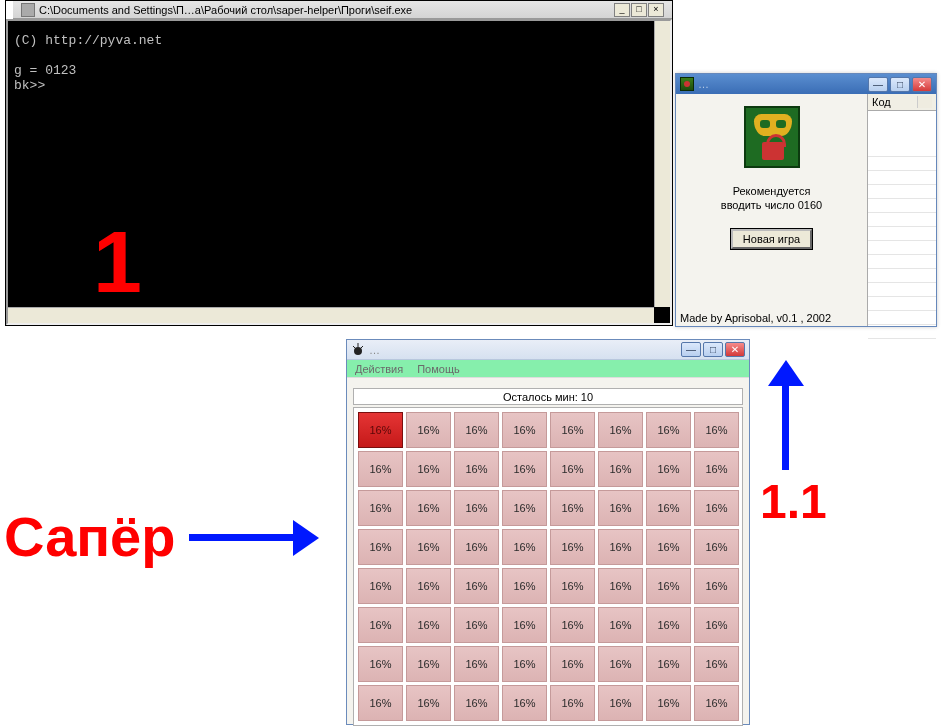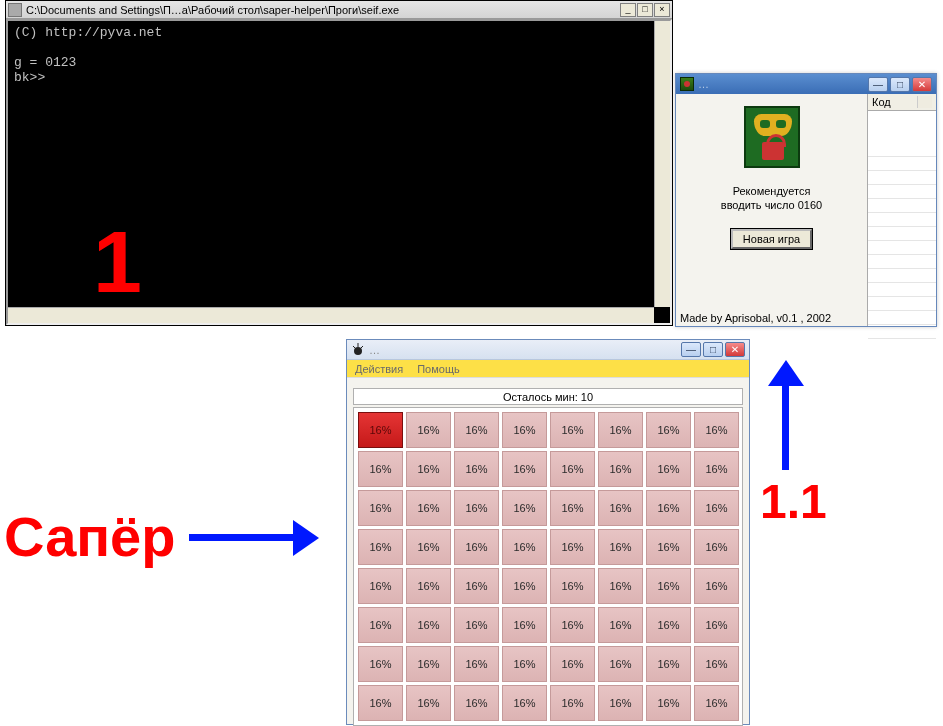--- a/index.html
+++ b/index.html
@@ -18,22 +18,23 @@
   .console-win {
     position: absolute;
     left: 5px; top: 0;
     width: 668px; height: 326px;
     border: 1px solid #000;
   }
   .console-titlebar {
     height: 18px;
     background: linear-gradient(#e5e5e5,#d4d4d4);
     display: flex; align-items: center;
-    padding: 0 2px;
+    padding: 0 8px;
     border-bottom: 1px solid #999;
+    margin-left: 7px;
   }
   .console-titlebar .ticon {
     width: 14px; height: 14px; margin-right: 4px;
     background: #aaa; border: 1px solid #777;
   }
   .console-title { flex: 1; font-size: 11px; color:#000; }
   .win-btns { display:flex; gap:1px; }
   .win-btn {
     width: 16px; height: 14px;
     background: #ece9d8; border: 1px solid #808080;
@@ -41,21 +42,21 @@
     font-size: 9px; line-height: 1; color:#000;
   }
   .win-btn.close {}
   .console-body {
     position: relative;
     width: 100%; height: calc(100% - 18px);
     background: #000;
     color: #c0c0c0;
     font-family: "Courier New", monospace;
     font-size: 13px;
-    padding: 4px 6px;
+    padding: 12px 6px;
     white-space: pre;
     border: 2px inset #eee;
   }
   .console-scroll-v {
     position:absolute; right:0; top:0; width:16px; height:calc(100% - 16px);
     background:#ece9d8; border-left:1px solid #aaa;
   }
   .console-scroll-h {
     position:absolute; left:0; bottom:0; height:16px; width:calc(100% - 16px);
     background:#ece9d8; border-top:1px solid #aaa;
@@ -163,21 +164,21 @@
   }
   .saper-titlebar .ticon {
     width:14px;height:14px;margin-right:4px; position:relative;
   }
   .saper-titlebar .ticon svg { width:14px;height:14px; }
   .saper-title { flex:1; color:#888; font-size:11px; }
   .saper-menu {
     height:18px; display:flex; align-items:center; gap:14px;
     padding:0 8px; color:#6a6a6a; font-size:11px;
     border-bottom:1px solid #ddd;
-    background:#fde047;
+    background:#86efac;
   }
   .saper-status {
     margin:10px 6px 2px 6px; height:17px;
     border:1px solid #b0b0b0; background:#fff;
     display:flex; align-items:center; justify-content:center;
     font-size:11px;
   }
   .grid-wrap {
     margin: 2px 6px 4px 6px;
     border:1px solid #b0b0b0; background:#fff;

